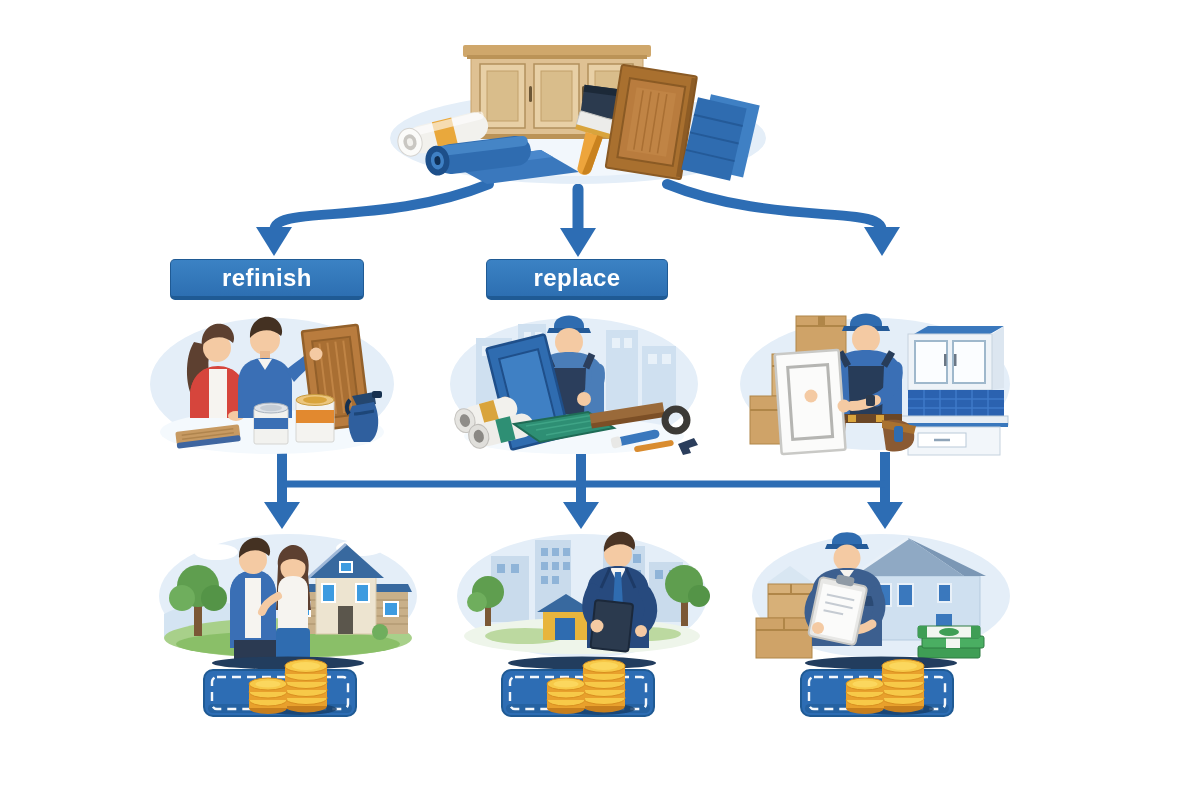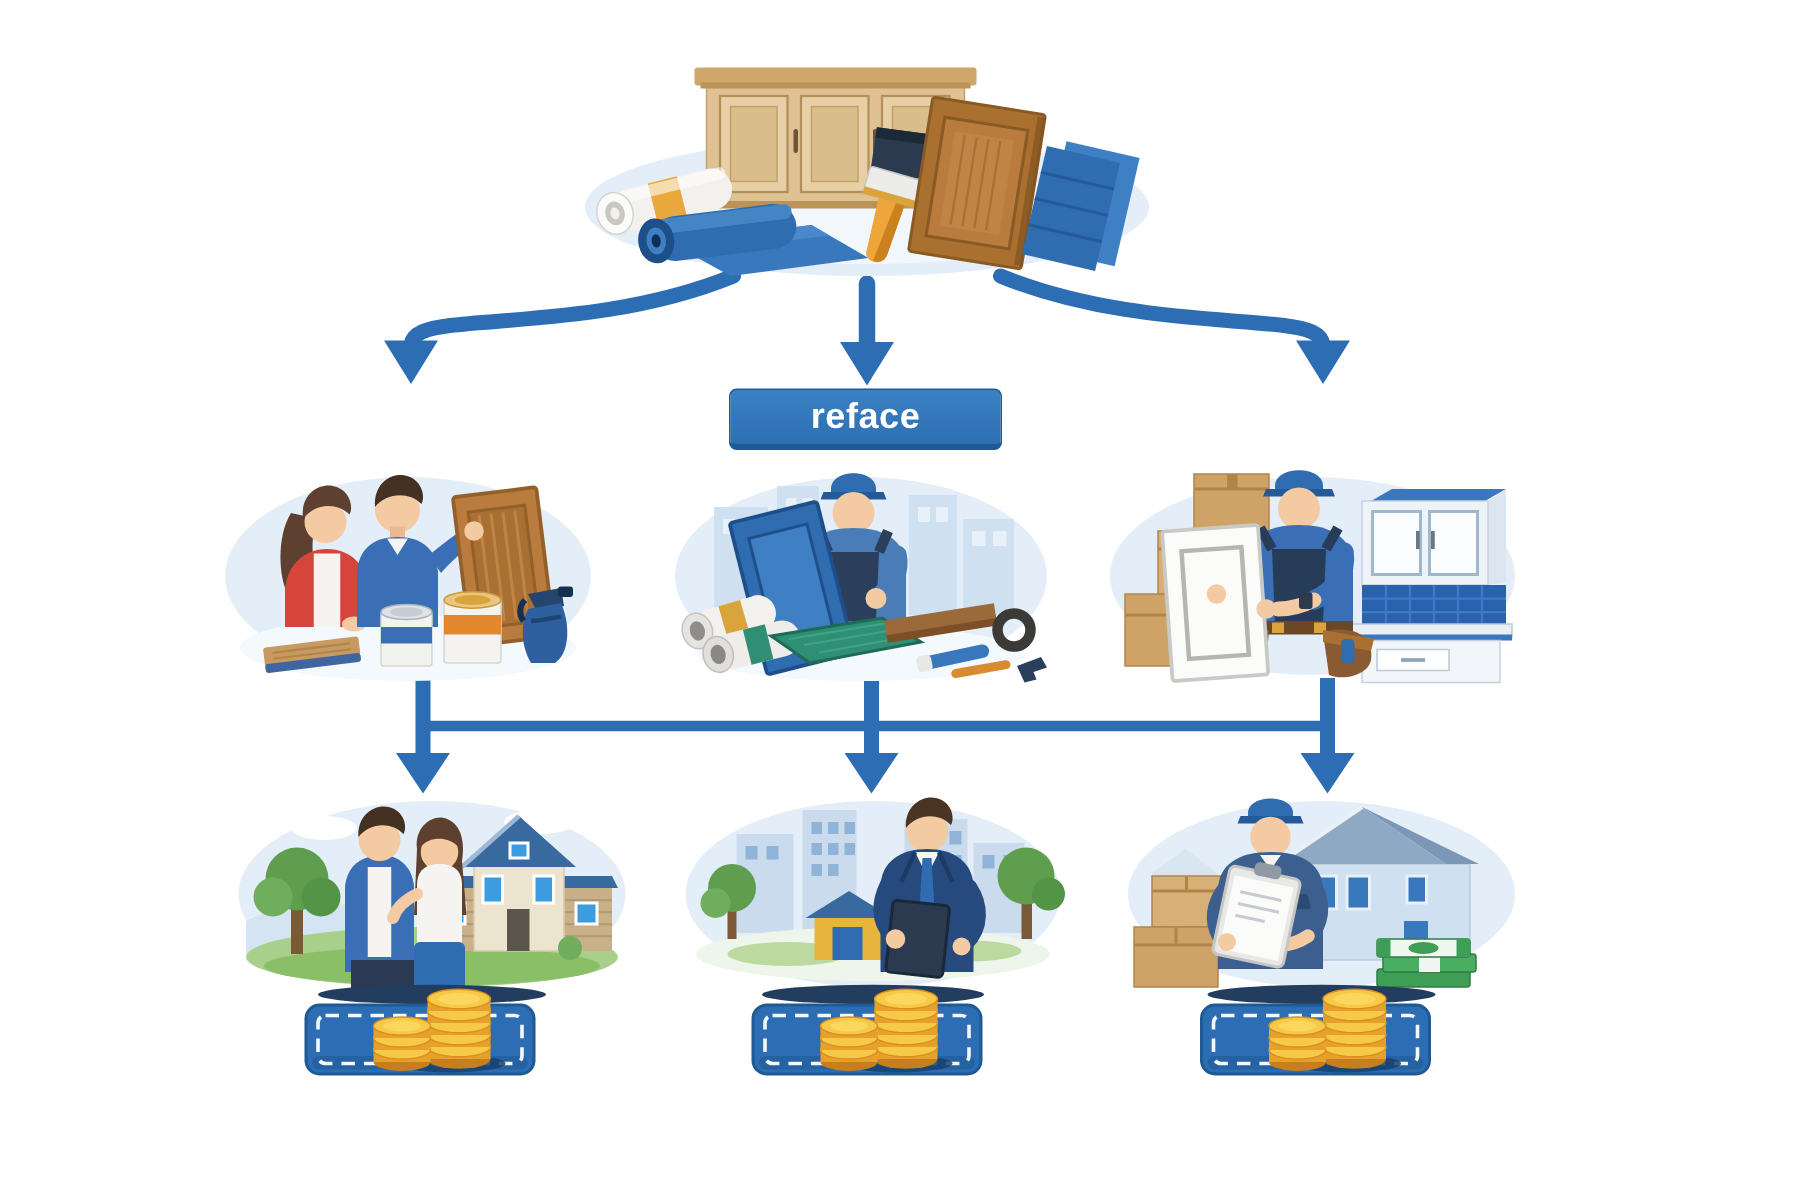--- a/index.html
+++ b/index.html
@@ -105,22 +105,25 @@
       <path d="M255,60 V120 M263,60 V120 M271,60 V120 M279,60 V120" stroke="#a96f33" stroke-width="1.5"></path>
       <rect x="301" y="40" width="5" height="100" fill="#7c4f1f" opacity=".6"></rect>
     </g>
     <g transform="rotate(13 340 108)">
       <rect x="318" y="66" width="50" height="74" fill="#3f80c4"></rect>
       <rect x="306" y="72" width="50" height="74" fill="#2f6cb0"></rect>
       <path d="M306,90 h50 M306,108 h50 M306,126 h50" stroke="#245a98" stroke-width="2"></path>
     </g>
   </svg>
 
+  <div class="opt-label" style="left:170px;top:259px;width:192px">
+    <span>refinish</span>
+  </div>
   <div class="opt-label" style="left:486px;top:259px;width:180px">
-    <span>reface</span>
+    <span>replace</span>
   </div>
 
   <svg class="abs" style="left:148px;top:296px" width="248" height="164" viewBox="0 0 248 164">
     <ellipse cx="124" cy="88" rx="122" ry="66" style="fill:var(--scene-bg,#e4eef8)"></ellipse>
     <ellipse cx="124" cy="136" rx="112" ry="22" fill="#f4f9fd"></ellipse>
     <g>
       <path d="M46,46 C36,62 38,90 44,100 L66,100 C60,82 58,62 64,50 Z" fill="#5d4030"></path>
       <circle cx="69" cy="52" r="14" fill="#f4caa3"></circle>
       <path d="M54,50 C52,34 64,26 74,28 C85,30 88,42 85,47 C76,38 61,40 54,50 Z" fill="#5d4030"></path>
       <path d="M42,122 L42,100 C42,82 54,70 70,70 C86,70 98,82 98,100 L98,122 Z" fill="#d6453c"></path>

